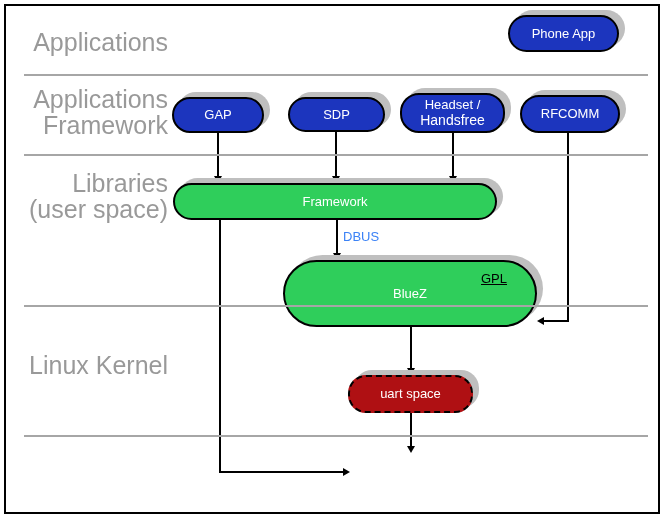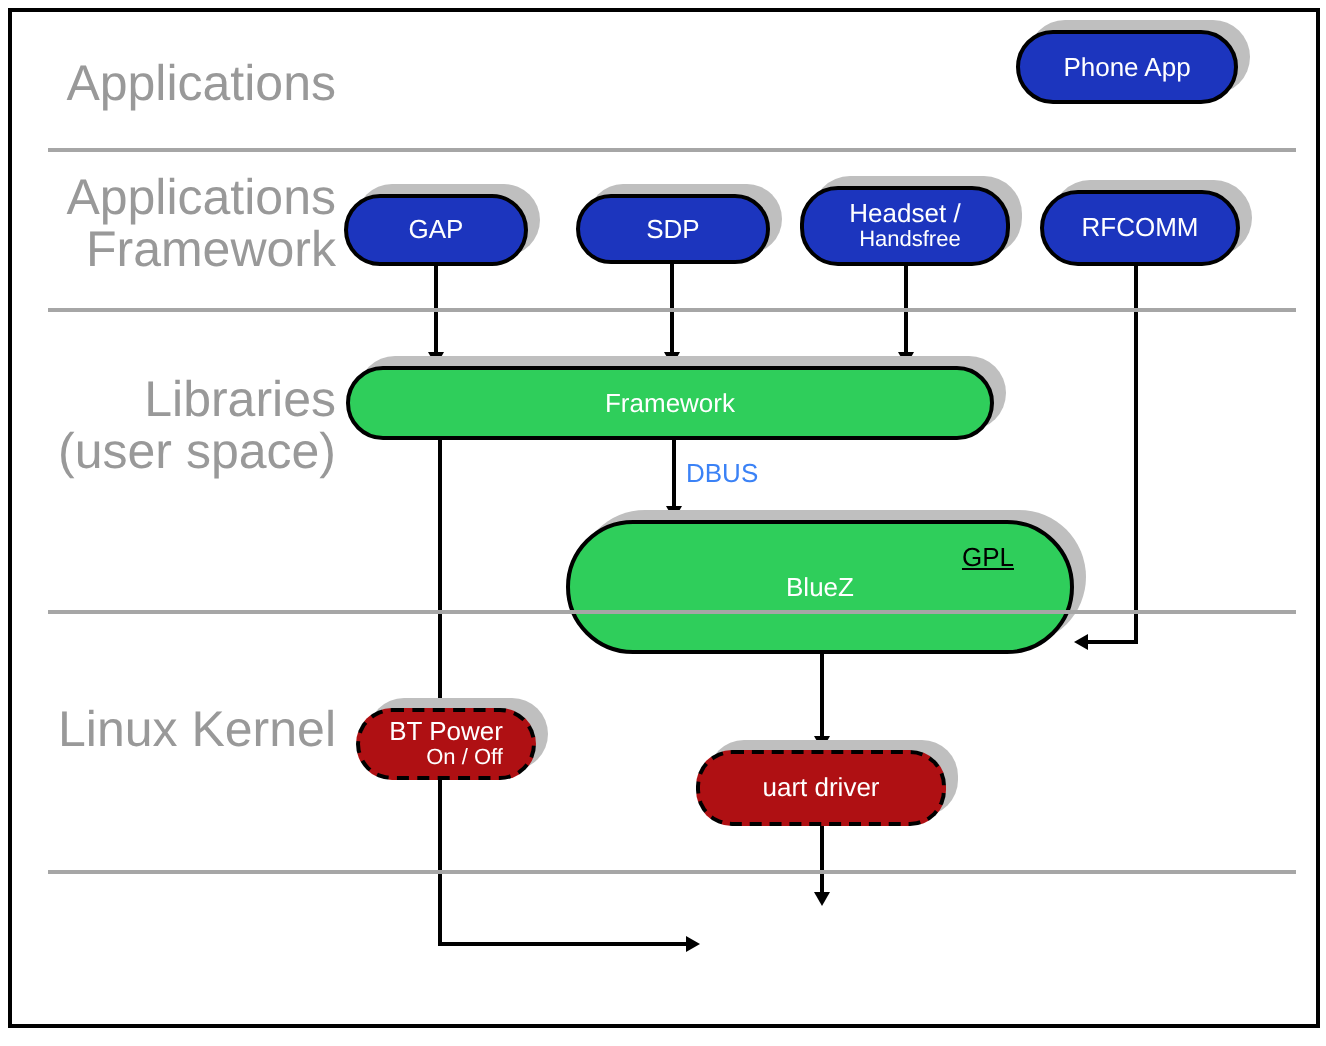--- a/index.html
+++ b/index.html
@@ -34,21 +34,21 @@
     color:#fff;font-size:13px;line-height:1.18;
     border:2px solid #000;
     box-shadow:6px -5px 0 var(--shadow,#bfbfbf);
     z-index:2;
     box-sizing:border-box;
   }
   .blue{background:var(--app-blue,#1c35be);border-radius:19px;}
   .green{background:var(--lib-green,#2fce5b);border-radius:19px;}
   .red{background:var(--kernel-red,#af1013);border-radius:18px;}
   .dashed{border-style:dashed;}
-  .small-line{font-size:11px;text-align:right;}
+  .small-line{font-size:14px;}
   .badge{
     position:absolute;right:28px;top:9px;
     color:#000;font-size:13px;text-decoration:underline;
   }
   .vline,.hline{position:absolute;background:#000;z-index:1;}
   .vline{width:2px;}
   .hline{height:2px;}
   .arr{position:absolute;width:0;height:0;z-index:1;}
   .arr-down{border-left:4px solid transparent;border-right:4px solid transparent;border-top:7px solid #000;}
   .arr-right{border-top:4px solid transparent;border-bottom:4px solid transparent;border-left:7px solid #000;}
@@ -69,21 +69,21 @@
   <div class="divider" style="top:305px"></div>
   <div class="divider" style="top:435px"></div>
 
   <div class="layer-label" style="left:18px;top:30px;width:150px">
     <div>Applications</div>
   </div>
   <div class="layer-label" style="left:12px;top:87px;width:156px">
     <div>Applications</div>
     <div>Framework</div>
   </div>
-  <div class="layer-label" style="left:8px;top:188px;width:160px">
+  <div class="layer-label" style="left:8px;top:171px;width:160px">
     <div>Libraries</div>
     <div>(user space)</div>
   </div>
   <div class="layer-label" style="left:8px;top:353px;width:160px">
     <div>Linux Kernel</div>
   </div>
 
   <div class="vline" style="left:217px;top:133px;height:44px"></div>
   <div class="arr arr-down" style="left:214px;top:176px"></div>
 
@@ -132,23 +132,17 @@
   </div>
 
   <div class="pill green" style="left:173px;top:183px;width:324px;height:37px">
     <span class="lbl">Framework</span>
   </div>
   <div class="pill green" style="left:283px;top:260px;width:254px;height:67px;border-radius:34px">
     <span class="lbl">BlueZ</span>
     <span class="badge">GPL</span>
   </div>
 
-  <div class="pill red dashed" style="left:178px;top:354px;width:90px;height:36px">
-    <span class="lbl">
-      <div>BT Power</div>
-      <div class="small-line">On / Off</div>
-    </span>
-  </div>
   <div class="pill red dashed" style="left:348px;top:375px;width:125px;height:38px">
-    <span class="lbl">uart driver</span>
+    <span class="lbl">uart space</span>
   </div>
 
 </div>
 
 </body></html>

